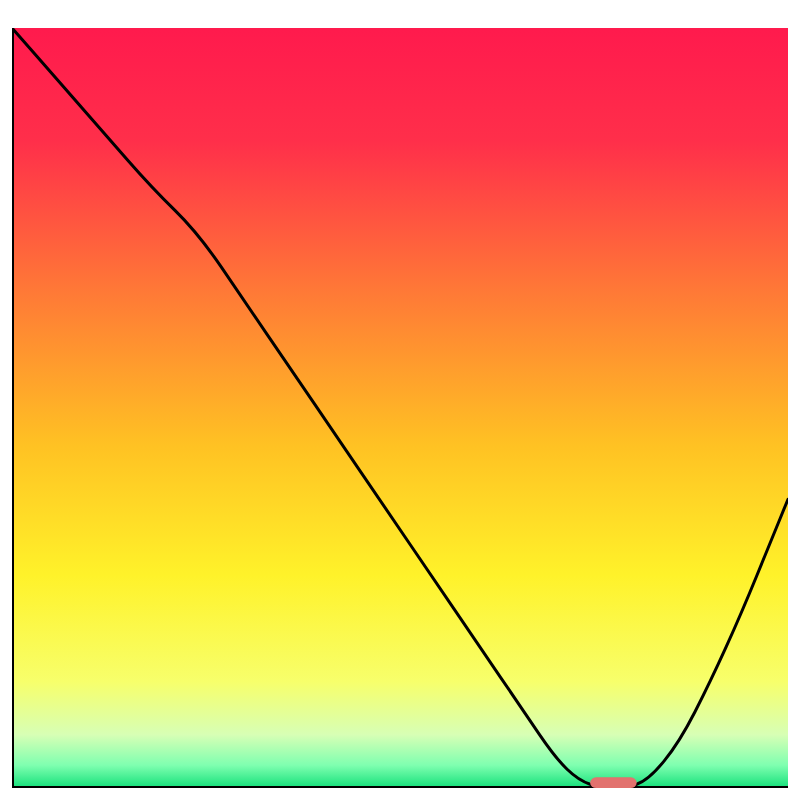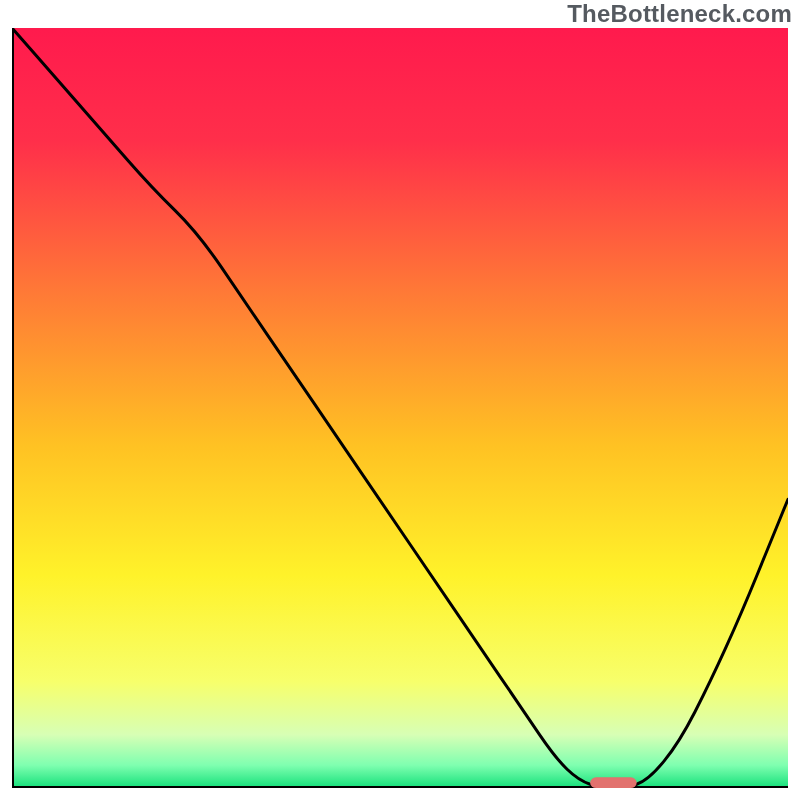--- a/index.html
+++ b/index.html
@@ -34,21 +34,20 @@
     height: 760px;
   }
   svg {
     display: block;
   }
 </style>
 </head>
 <body>
 
 <div class="frame">
-  <div class="watermark">TheBottleneck.com</div>
 
   <div class="plot">
     <svg id="chart-svg" viewBox="0 0 776 760" width="776" height="760">
       <defs>
         <linearGradient id="bg-grad" x1="0" y1="0" x2="0" y2="1">
             <stop offset="0%" stop-color="#ff1a4d"></stop>
             <stop offset="15%" stop-color="#ff2f4a"></stop>
             <stop offset="35%" stop-color="#ff7a36"></stop>
             <stop offset="55.00000000000001%" stop-color="#ffc223"></stop>
             <stop offset="72%" stop-color="#fff22a"></stop>

